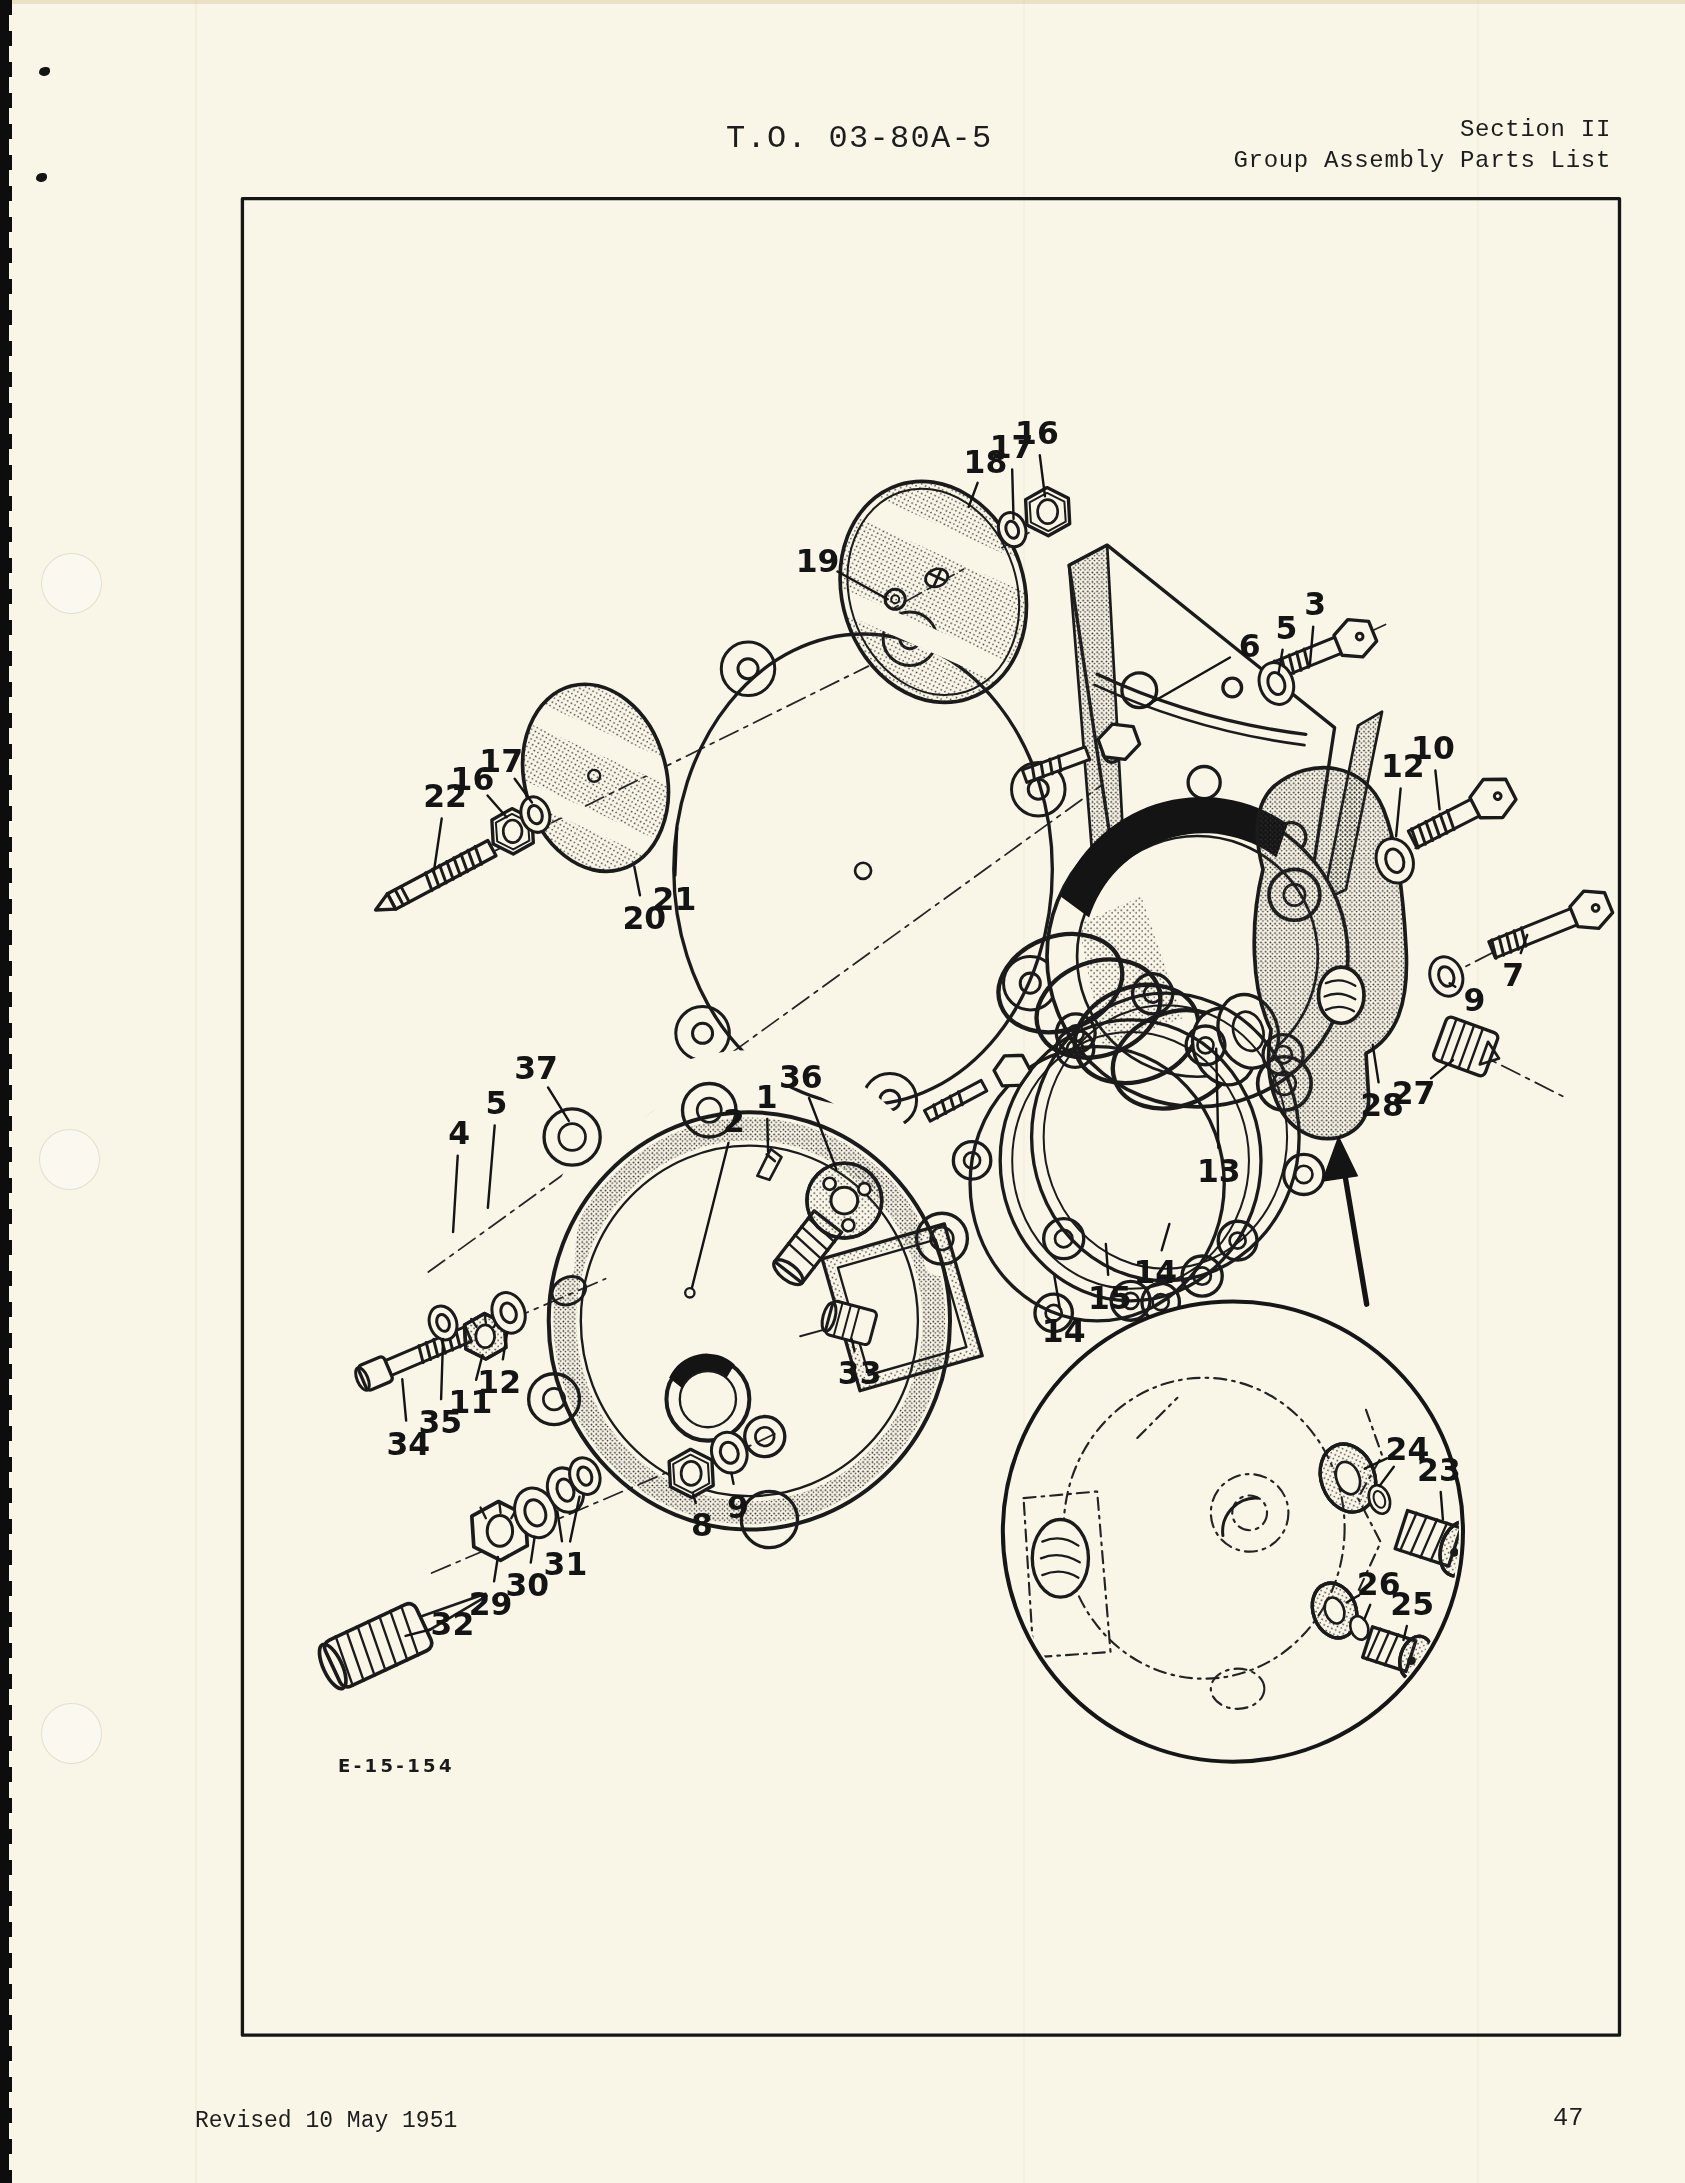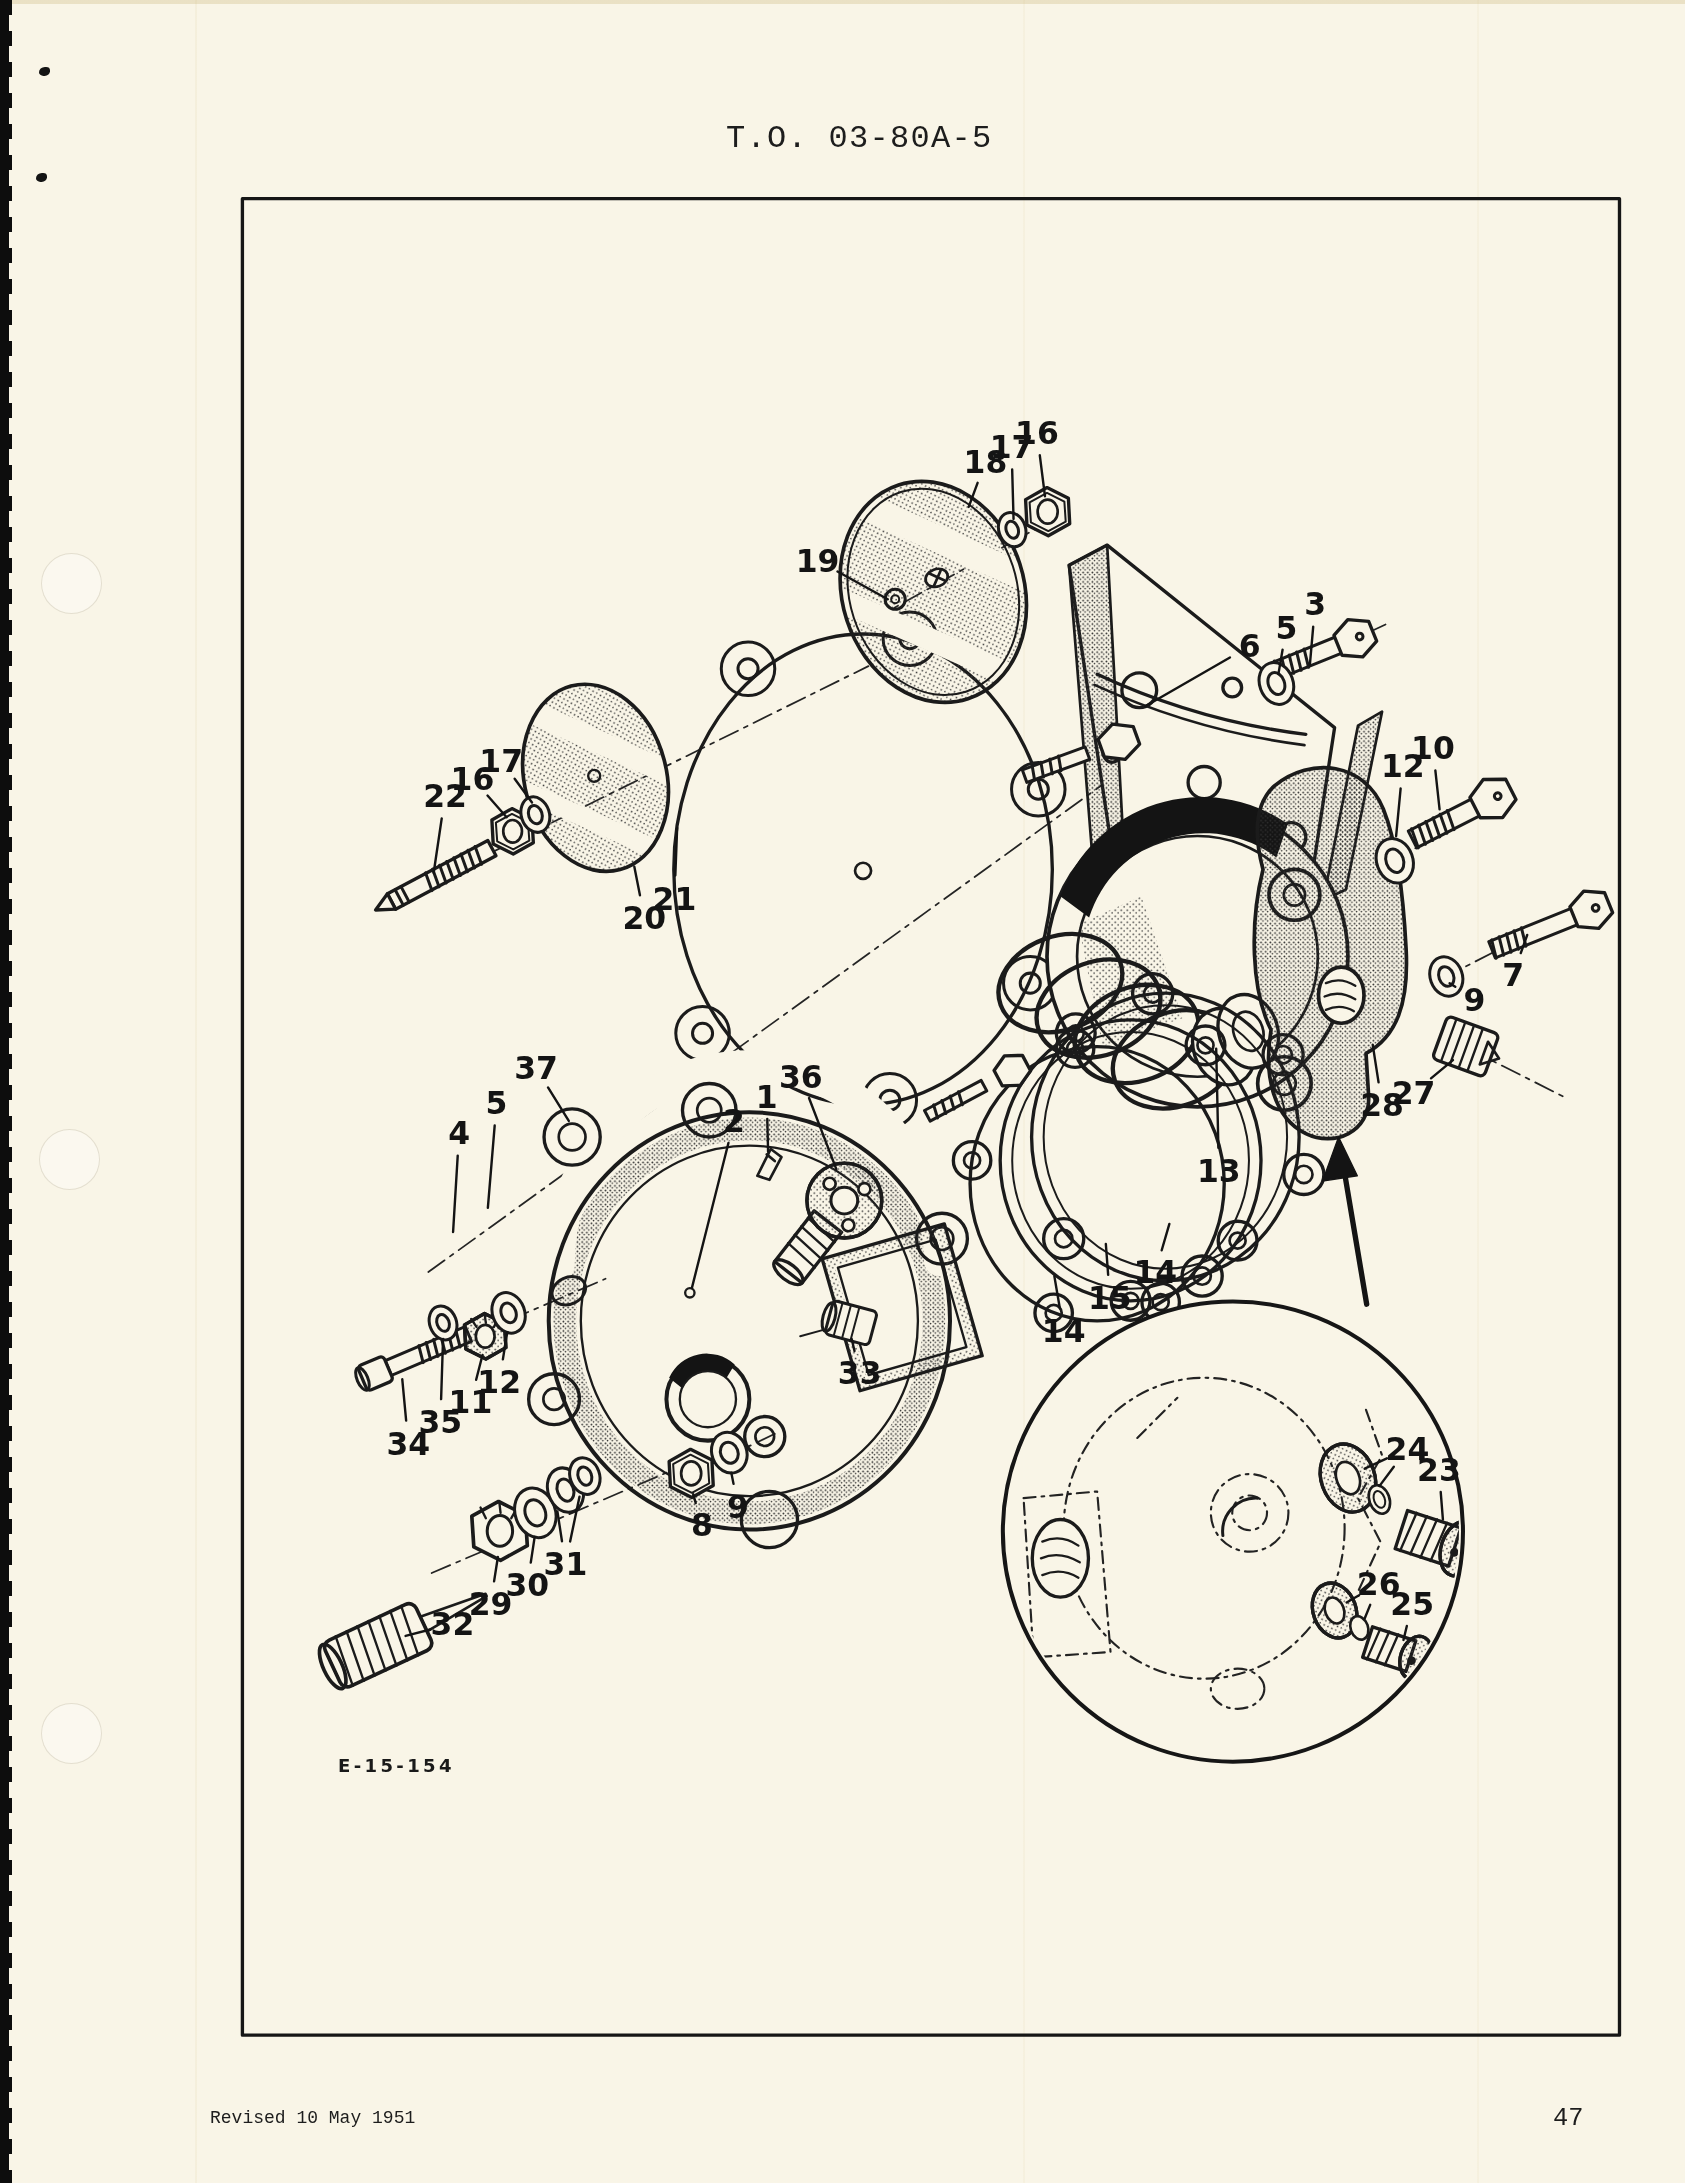--- a/index.html
+++ b/index.html
@@ -15,38 +15,42 @@
   }
   .scan-edge{position:absolute;left:0;top:0;width:8.7px;height:2183px;background:#0d0d0d;}
   .scan-edge:after{content:"";position:absolute;left:8.7px;top:0;width:3.3px;height:100%;
     background:repeating-linear-gradient(180deg,#0d0d0d 0 14.7px, transparent 14.7px 31px);}
   .speck{position:absolute;width:10.7px;height:9.4px;background:#141414;border-radius:60% 40% 55% 45%;}
   .punch{position:absolute;width:59px;height:59px;border-radius:50%;
     border:1.3px solid rgba(120,105,60,.18);background:rgba(255,255,255,.35);}
   .hdr-to{position:absolute;left:726px;top:120px;font-size:32px;letter-spacing:1.3px;}
   .hdr-right{position:absolute;right:75px;top:114px;text-align:right;font-size:24px;line-height:31px;letter-spacing:0.7px;}
   .caption{position:absolute;left:567px;top:2054px;width:669px;text-align:center;font-size:25px;white-space:pre;}
-  .foot-left{position:absolute;left:210px;top:2108px;font-size:18px;}
+  .foot-left{position:absolute;left:195px;top:2108px;font-size:23px;}
   .foot-right{position:absolute;left:1553px;top:2104px;font-size:25.4px;font-family:Liberation Mono, monospace;}
   svg text.callout{font-family:"DejaVu Sans",sans-serif;font-weight:bold;font-size:47px;fill:#141414;}
   svg text.dwgno{font-family:"DejaVu Sans",sans-serif;font-weight:bold;font-size:27px;fill:#1a1a1a;letter-spacing:5px;}
 </style>
 </head>
 <body>
 
 <div class="page">
 
   <div class="scan-edge"></div>
   <div class="speck" style="left:39px;top:67px;"></div>
   <div class="speck" style="left:36px;top:173px;"></div>
   <div class="punch" style="left:41px;top:553px;"></div>
   <div class="punch" style="left:39px;top:1129px;"></div>
   <div class="punch" style="left:41px;top:1703px;"></div>
 
   <div class="hdr-to">T.O. 03-80A-5</div>
+  <div class="hdr-right">
+    <div>Section II</div>
+    <div>Group Assembly Parts List</div>
+  </div>
 
   <svg width="1686" height="2183" viewBox="0 0 2520 3264" style="position:absolute;left:0;top:0;" fill="none" stroke-linecap="round" stroke-linejoin="round">
     <defs>
       <pattern id="stip" width="9" height="9" patternUnits="userSpaceOnUse">
         <circle cx="2" cy="2" r="1.3" fill="#3d3d3d"></circle>
           <circle cx="6.5" cy="6" r="1.15" fill="#3d3d3d"></circle>
       </pattern>
       <pattern id="stip2" width="7" height="7" patternUnits="userSpaceOnUse">
         <circle cx="2" cy="2" r="1.4" fill="#303030"></circle>
           <circle cx="5" cy="5" r="1.2" fill="#303030"></circle>

